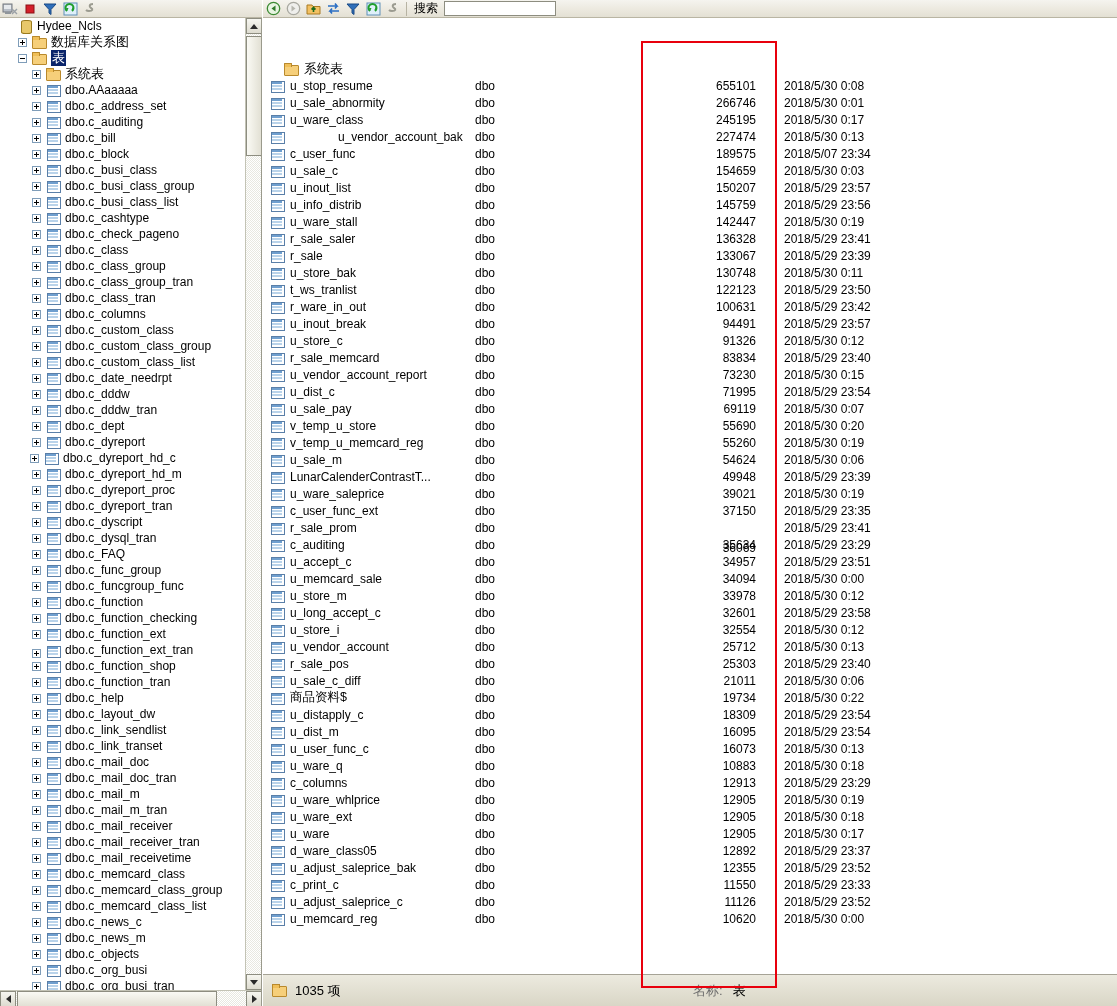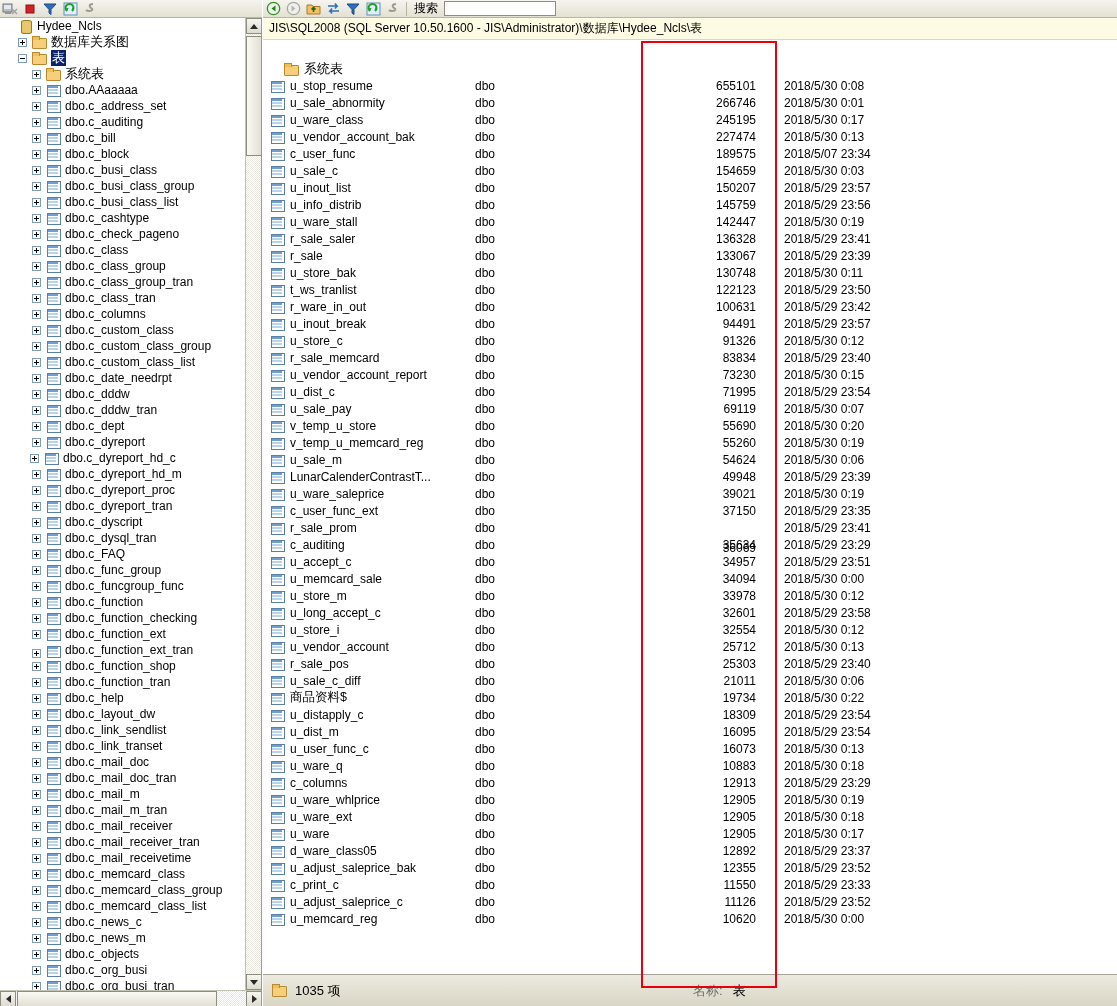--- a/index.html
+++ b/index.html
@@ -606,23 +606,20 @@
         </div>
     <div class="hs-thumb" style="left:17px;width:200px;"></div>
     <div class="hs-arrow" style="right:0;">
           <span class="caret right"></span>
         </div>
   </div>
 </div>
 
 <div id="right-pane">
 
-  <div id="path-bar">
-    <span>JIS\SQL2008 (SQL Server 10.50.1600 - JIS\Administrator)\数据库\Hydee_Ncls\表</span>
-  </div>
 
 
   <div id="rows">
     <div class="drow folderrow">
       <div class="dcell name" style="width:206px;">
         <span class="ico folder" style="margin-right:5px;"></span>
         <span>系统表</span>
       </div>
       <div class="dcell schema" style="width:166px;"></div>
       <div class="dcell rows" style="width:135px;"></div>
@@ -654,21 +651,21 @@
             <div class="dcell name" style="width: 206px;">
               <span class="ico table" style="margin-right: 5px;"></span>
               <span>u_ware_class</span>
             </div>
             <div class="dcell schema" style="width: 166px;">dbo</div>
             <div class="dcell rows" style="width: 135px;">245195</div>
             <div class="dcell date" style="width: 270px;">2018/5/30 0:17</div>
             <div class="dcell" style="width: 77px;"></div>
           </div>
           <div class="drow">
-            <div class="dcell name" style="width: 206px;">
+            <div class="dcell name" style="width: 206px; gap: 48px;">
               <span class="ico table" style="margin-right: 5px;"></span>
               <span>u_vendor_account_bak</span>
             </div>
             <div class="dcell schema" style="width: 166px;">dbo</div>
             <div class="dcell rows" style="width: 135px;">227474</div>
             <div class="dcell date" style="width: 270px;">2018/5/30 0:13</div>
             <div class="dcell" style="width: 77px;"></div>
           </div>
           <div class="drow">
             <div class="dcell name" style="width: 206px;">

